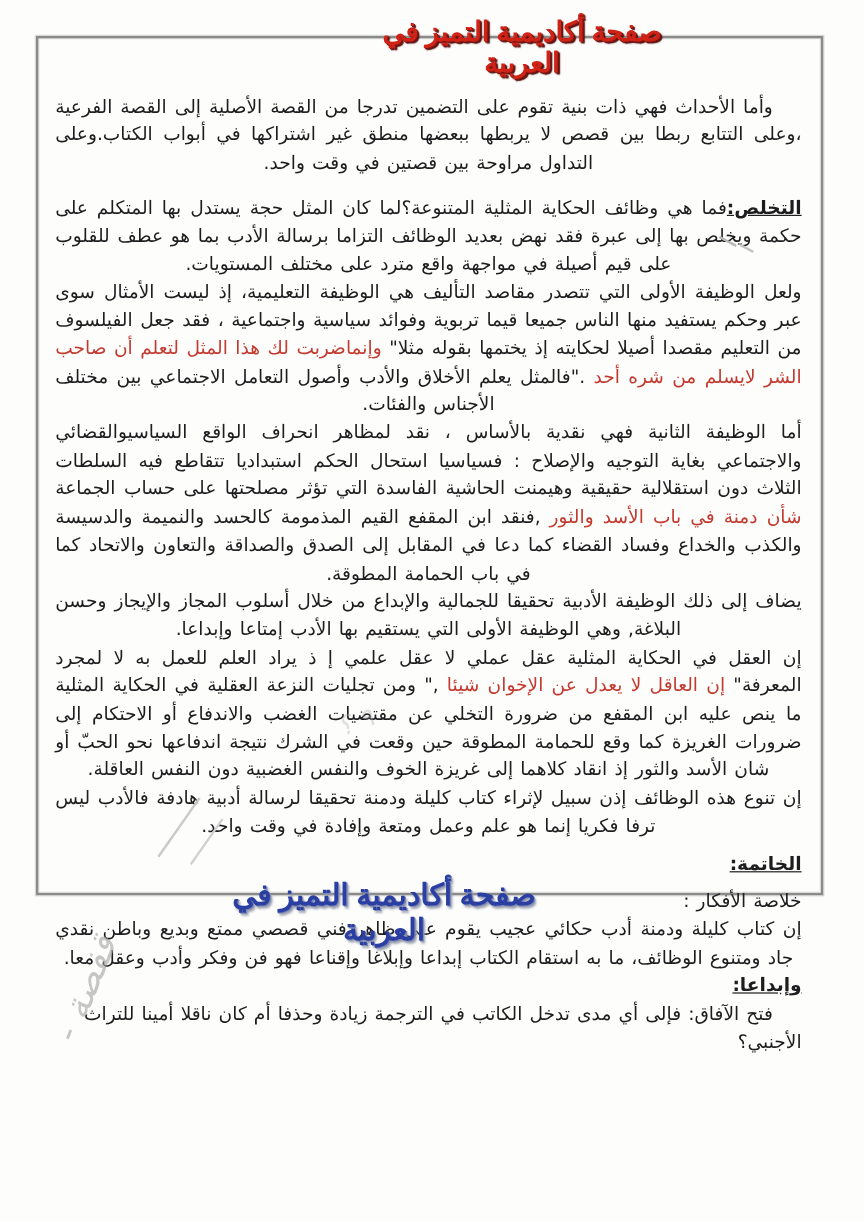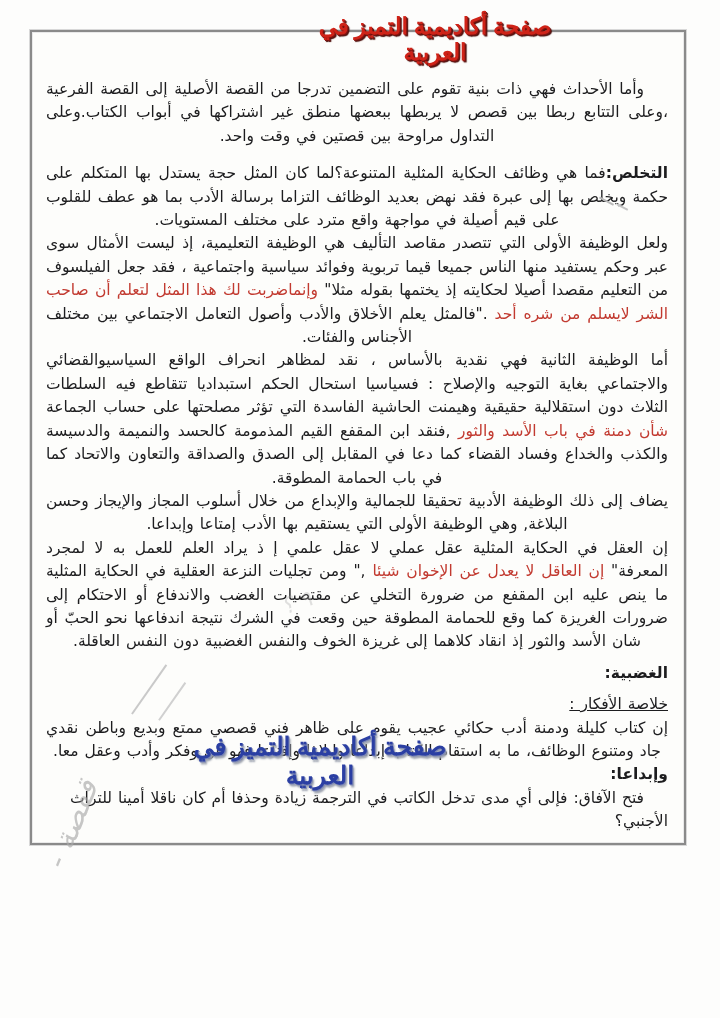--- a/index.html
+++ b/index.html
@@ -3,40 +3,40 @@
 <meta charset="utf-8">
 <style>
   html,body{margin:0;padding:0;}
   body{
     width:720px;height:1018px;position:relative;overflow:hidden;
     background:#ffffff;
     font-family:"DejaVu Sans", sans-serif;
   }
   .scan-page{position:absolute;inset:0;background:#fdfdfc;}
   .doc-frame{
-    position:absolute;left:30px;top:30px;width:656px;height:815px;
+    position:absolute;left:30px;top:30px;width:656px;height:716px;
     border:2px solid #8a8a8a;
     box-shadow:0 0 0 1px #d8d8d8, inset 0 0 0 1px #e9e9e9;
     background:#fdfdfb;
     box-sizing:border-box;
   }
   .doc-body{
     position:absolute;left:14px;right:16px;top:46px;
     direction:rtl;
     color:#1d1d1f;
     font-size:15.5px;line-height:23.4px;
   }
   .para{margin:0;text-align:justify;text-align-last:center;word-spacing:1px;}
   .para.align-right{text-align:right;text-align-last:right;}
   .para.indent{text-indent:24px;}
   .para.gap-top{margin-top:14px;}
   .para.gap-top-sm{margin-top:8px;}
   .seg-red{color:#c23a30;}
-  .seg-heading{font-weight:bold;}
-  .seg-underline{text-decoration:underline;}
+  .seg-heading{font-weight:bold;text-decoration:underline;}
+  .seg-underline{}
 
   .banner{
     position:absolute;text-align:center;font-weight:bold;
     letter-spacing:0.5px;line-height:1.15;z-index:3;font-family:Liberation Serif, serif;
   }
   .banner-red{
     left:255px;top:14px;width:360px;font-size:23px;
     color:#cf2318;
     text-shadow:1px 1px 0 #7e1410, 2px 2px 1px #4a0c09;
   }
@@ -70,21 +70,22 @@
   </div>
 
   <div class="doc-frame">
     <div class="doc-body">
         <p class="para indent"><span>وأما الأحداث فهي ذات بنية تقوم على التضمين تدرجا من القصة الأصلية إلى القصة الفرعية ،وعلى التتابع ربطا بين قصص لا يربطها ببعضها منطق غير اشتراكها في أبواب الكتاب.وعلى التداول مراوحة بين قصتين في وقت واحد.</span></p>
         <p class="para gap-top"><span class="seg-heading">التخلص:</span><span>فما هي وظائف الحكاية المثلية المتنوعة؟لما كان المثل حجة يستدل بها المتكلم على حكمة ويخلص بها إلى عبرة فقد نهض بعديد الوظائف التزاما برسالة الأدب بما هو عطف للقلوب على قيم أصيلة في مواجهة واقع مترد على مختلف المستويات.</span></p>
         <p class="para"><span>ولعل الوظيفة الأولى التي تتصدر مقاصد التأليف هي الوظيفة التعليمية، إذ ليست الأمثال سوى عبر وحكم يستفيد منها الناس جميعا قيما تربوية وفوائد سياسية واجتماعية ، فقد جعل الفيلسوف من التعليم مقصدا أصيلا لحكايته إذ يختمها بقوله مثلا" </span><span class="seg-red">وإنماضربت لك هذا المثل لتعلم أن صاحب الشر لايسلم من شره أحد</span><span> ."فالمثل يعلم الأخلاق والأدب وأصول التعامل الاجتماعي بين مختلف الأجناس والفئات.</span></p>
         <p class="para"><span>أما الوظيفة الثانية فهي نقدية بالأساس ، نقد لمظاهر انحراف الواقع السياسيوالقضائي والاجتماعي بغاية التوجيه والإصلاح : فسياسيا استحال الحكم استبداديا تتقاطع فيه السلطات الثلاث دون استقلالية حقيقية وهيمنت الحاشية الفاسدة التي تؤثر مصلحتها على حساب الجماعة </span><span class="seg-red">شأن دمنة في باب الأسد والثور</span><span> ,فنقد ابن المقفع القيم المذمومة كالحسد والنميمة والدسيسة والكذب والخداع وفساد القضاء كما دعا في المقابل إلى الصدق والصداقة والتعاون والاتحاد كما في باب الحمامة المطوقة.</span></p>
         <p class="para"><span>يضاف إلى ذلك الوظيفة الأدبية تحقيقا للجمالية والإبداع من خلال أسلوب المجاز والإيجاز وحسن البلاغة, وهي الوظيفة الأولى التي يستقيم بها الأدب إمتاعا وإبداعا.</span></p>
         <p class="para"><span>إن العقل في الحكاية المثلية عقل عملي لا عقل علمي إ ذ يراد العلم للعمل به لا لمجرد المعرفة" </span><span class="seg-red">إن العاقل لا يعدل عن الإخوان شيئا</span><span> ," ومن تجليات النزعة العقلية في الحكاية المثلية ما ينص عليه ابن المقفع من ضرورة التخلي عن مقتضيات الغضب والاندفاع أو الاحتكام إلى ضرورات الغريزة كما وقع للحمامة المطوقة حين وقعت في الشرك نتيجة اندفاعها نحو الحبّ أو شان الأسد والثور إذ انقاد كلاهما إلى غريزة الخوف والنفس الغضبية دون النفس العاقلة.</span></p>
-        <p class="para align-right gap-top-sm"><span class="seg-heading">الغضبية:</span></p>
+        <p class="para"><span>إن تنوع هذه الوظائف إذن سبيل لإثراء كتاب كليلة ودمنة تحقيقا لرسالة أدبية هادفة فالأدب ليس ترفا فكريا إنما هو علم وعمل ومتعة وإفادة في وقت واحد.</span></p>
+        <p class="para align-right gap-top-sm"><span class="seg-heading">الخاتمة:</span></p>
         <p class="para align-right gap-top-sm"><span class="seg-underline">خلاصة الأفكار :</span></p>
         <p class="para"><span>إن كتاب كليلة ودمنة أدب حكائي عجيب يقوم على ظاهر فني قصصي ممتع وبديع وباطن نقدي جاد ومتنوع الوظائف، ما به استقام الكتاب إبداعا وإبلاغا وإقناعا فهو فن وفكر وأدب وعقل معا.</span></p>
         <p class="para align-right"><span class="seg-heading">وإبداعا:</span></p>
         <p class="para align-right indent"><span>فتح الآفاق: فإلى أي مدى تدخل الكاتب في الترجمة زيادة وحذفا أم كان ناقلا أمينا للتراث الأجنبي؟</span></p>
       </div>
   </div>
 
   <div class="banner banner-blue">
     <div>صفحة أكاديمية التميز في</div>
     <div>العربية</div>

